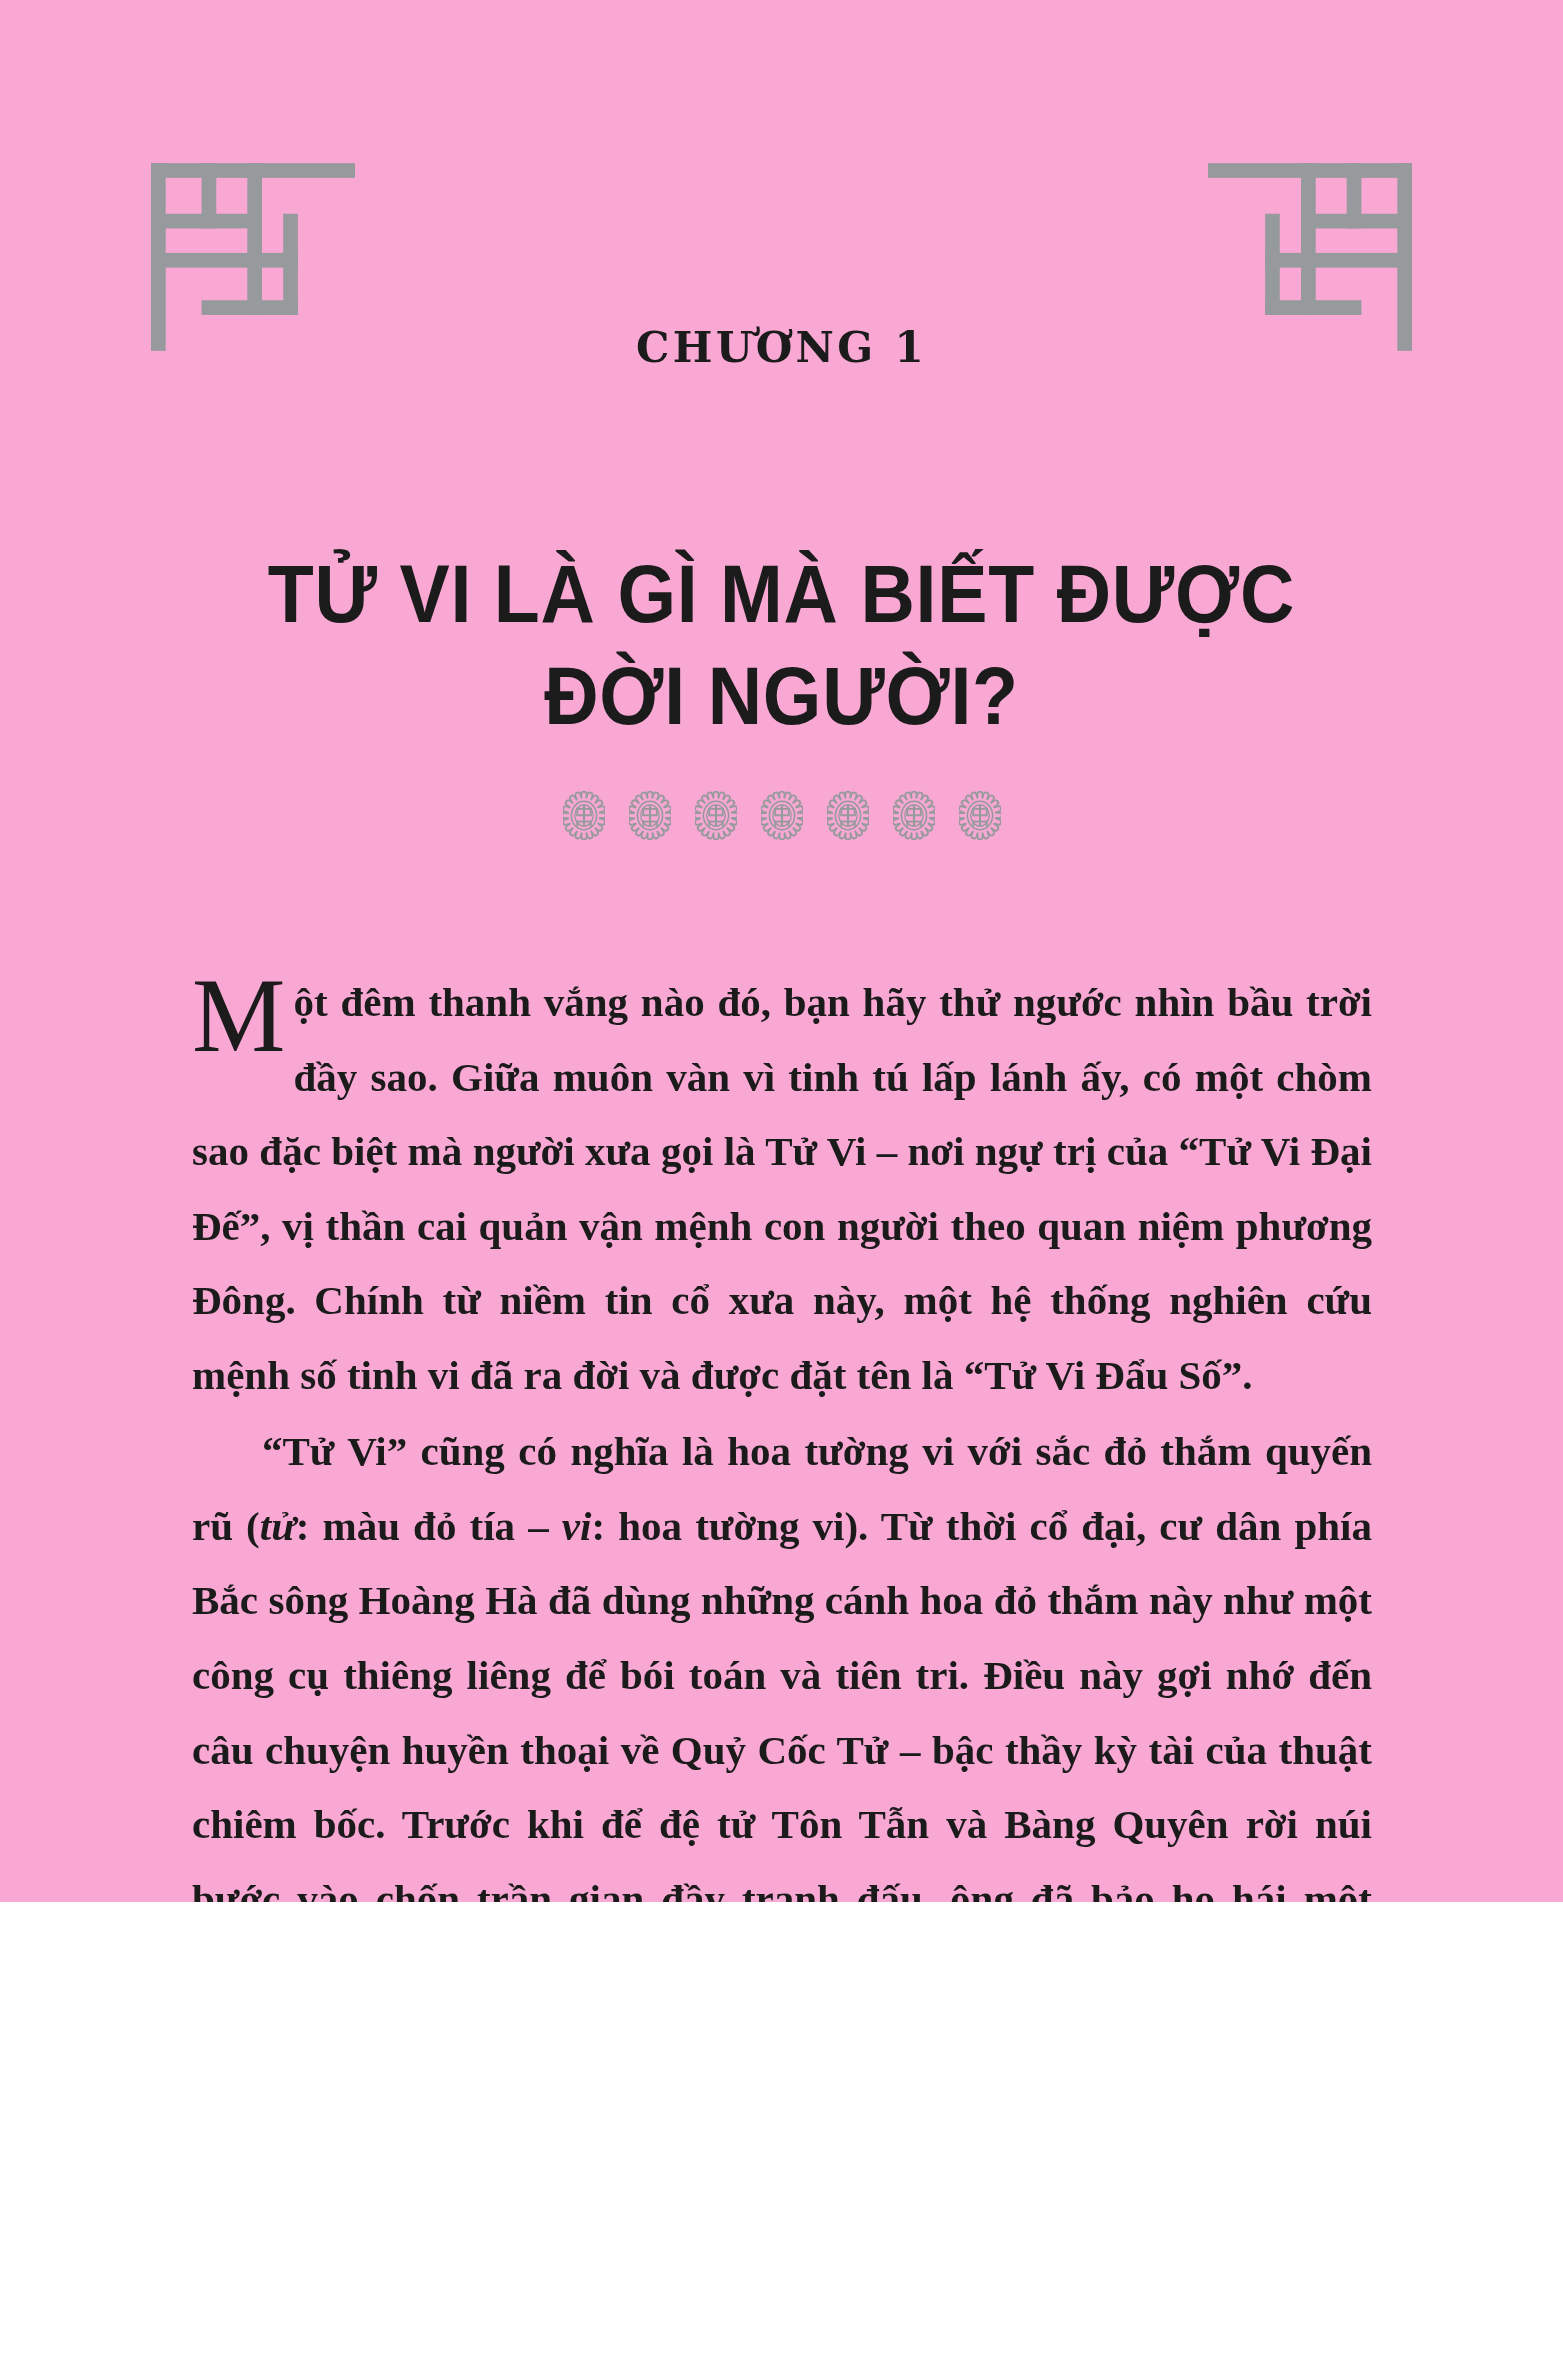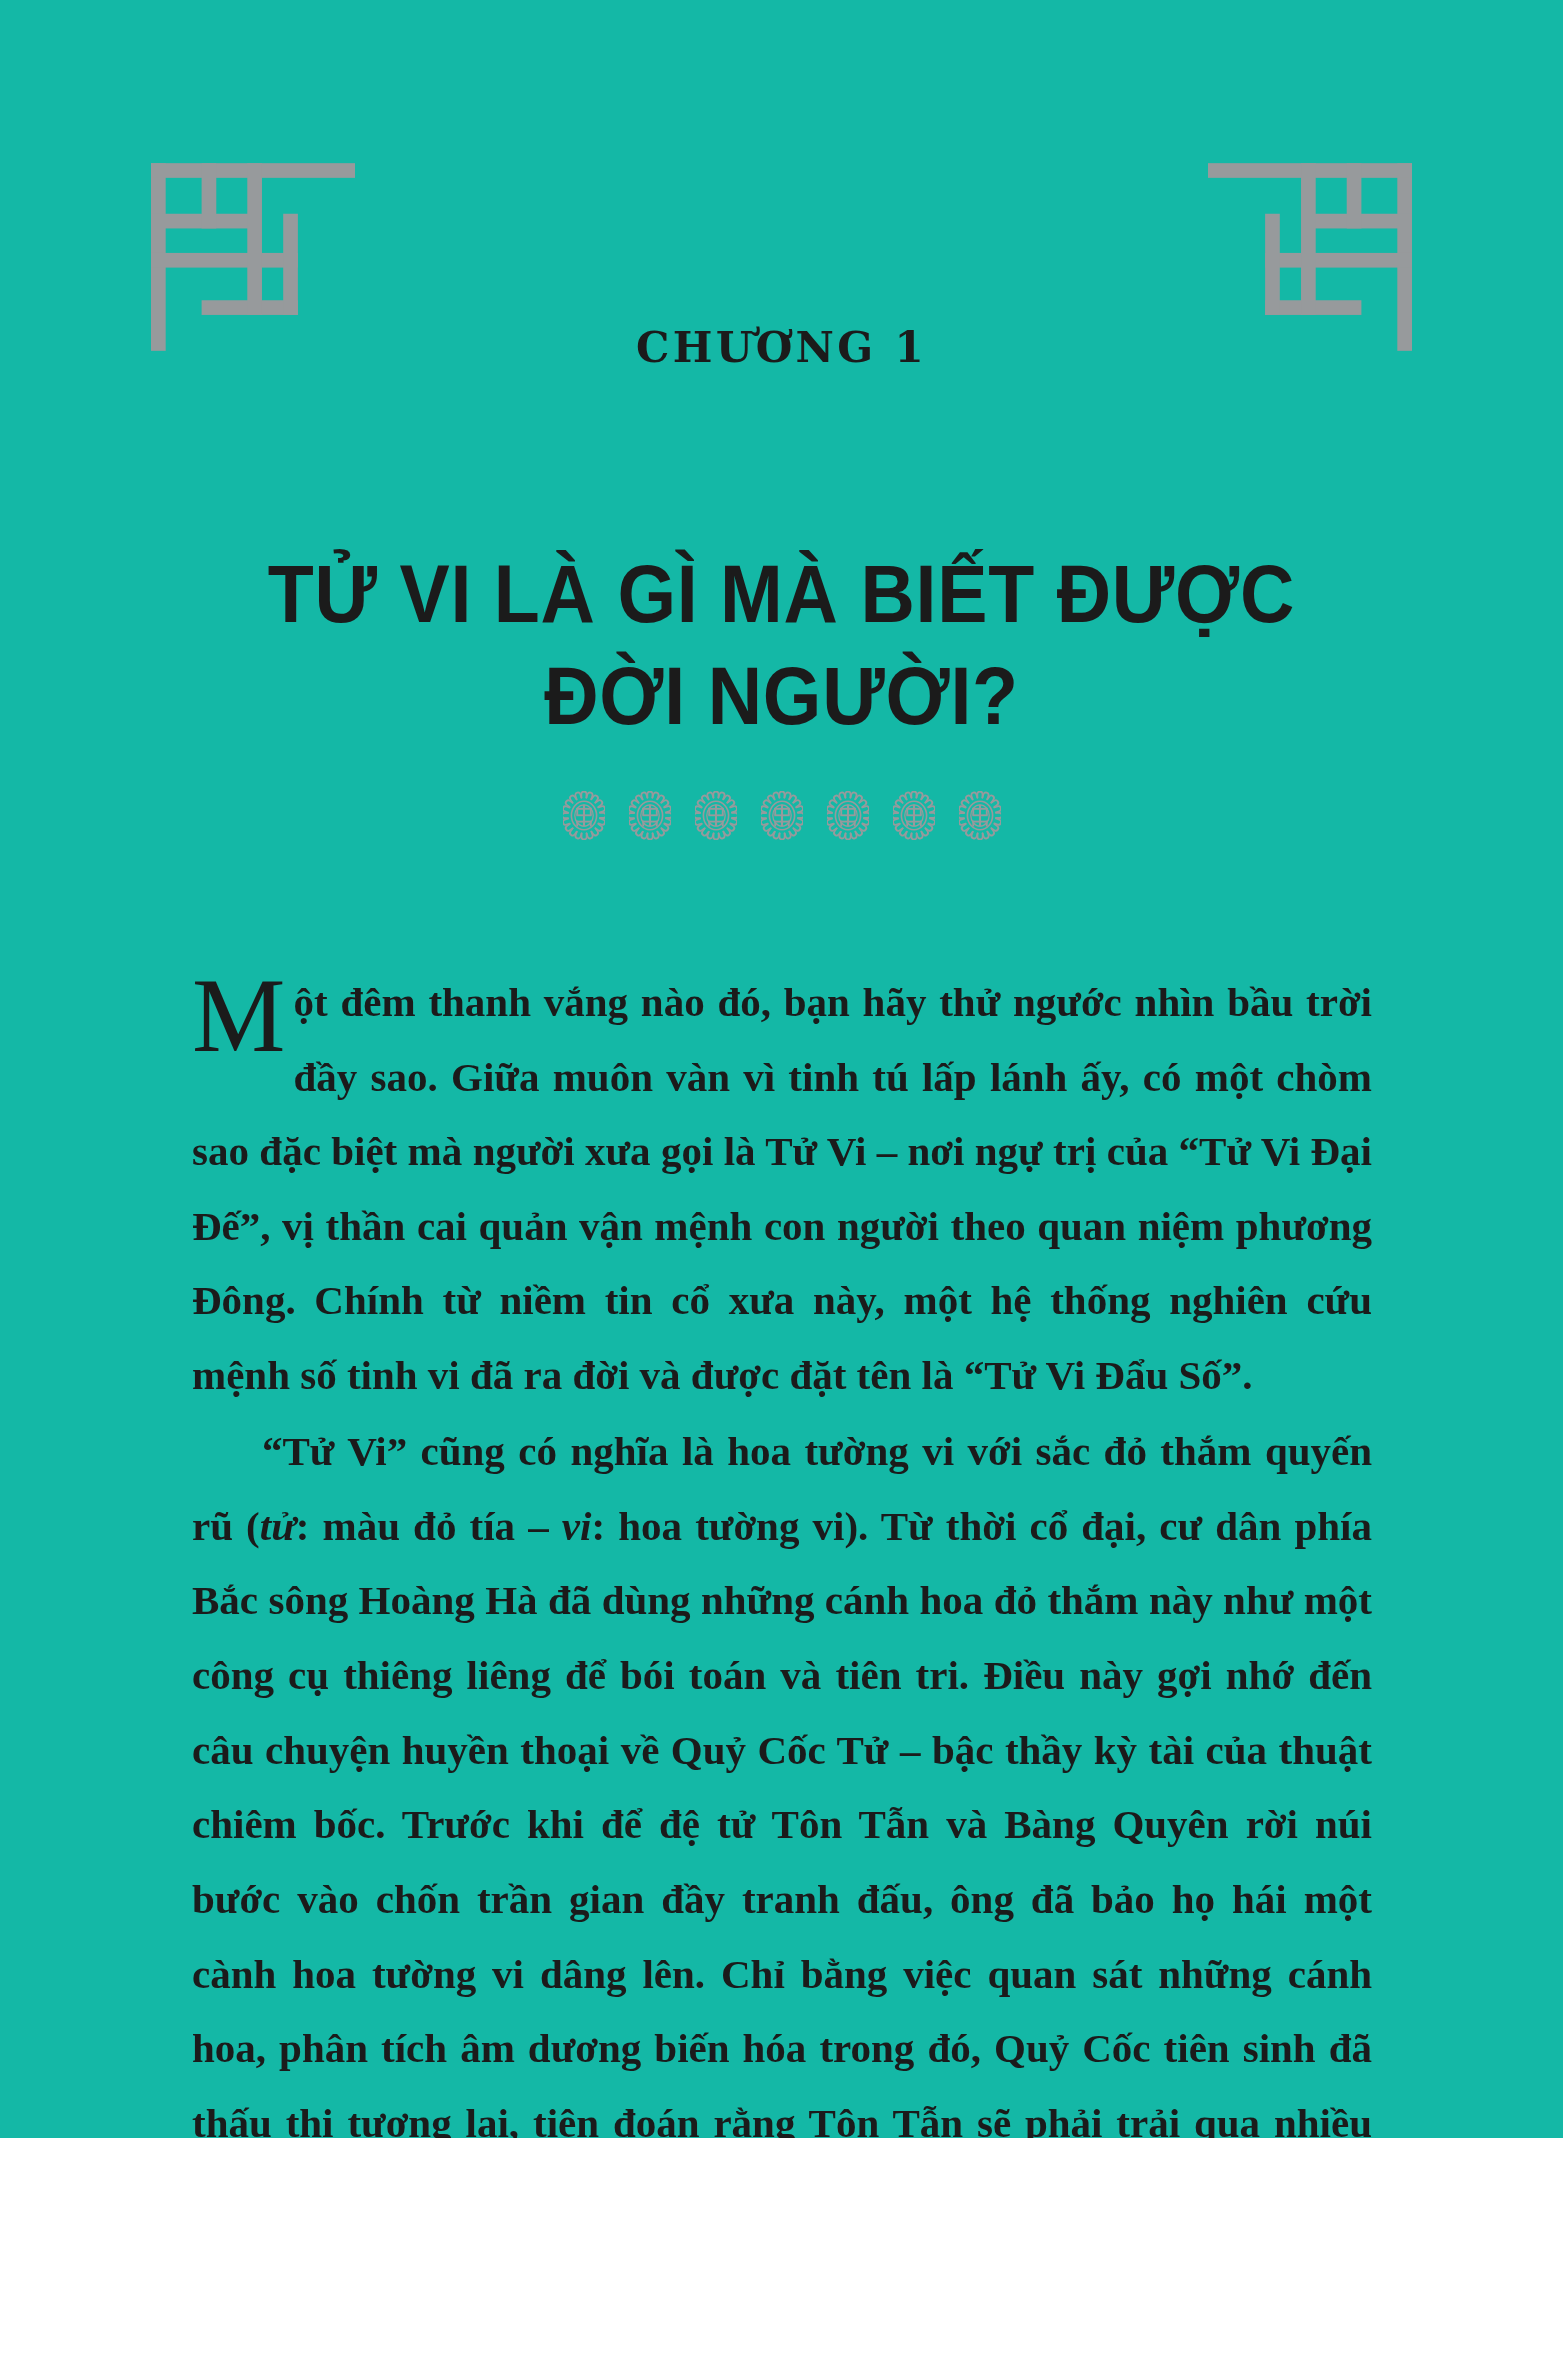--- a/index.html
+++ b/index.html
@@ -5,22 +5,22 @@
 <style>
   html, body {
     margin: 0;
     padding: 0;
     background: #ffffff;
   }
 
   .page {
     position: relative;
     width: 1563px;
-    height: 2138px;
-    background: #14b8a6;
+    height: 1902px;
+    background: #f9a8d4;
     overflow: hidden;
     font-family: "Liberation Serif", "DejaVu Serif", serif;
     color: #1b1b1b;
   }
 
   
   .corner-ornament {
     position: absolute;
     top: 163px;
     width: 204px;

